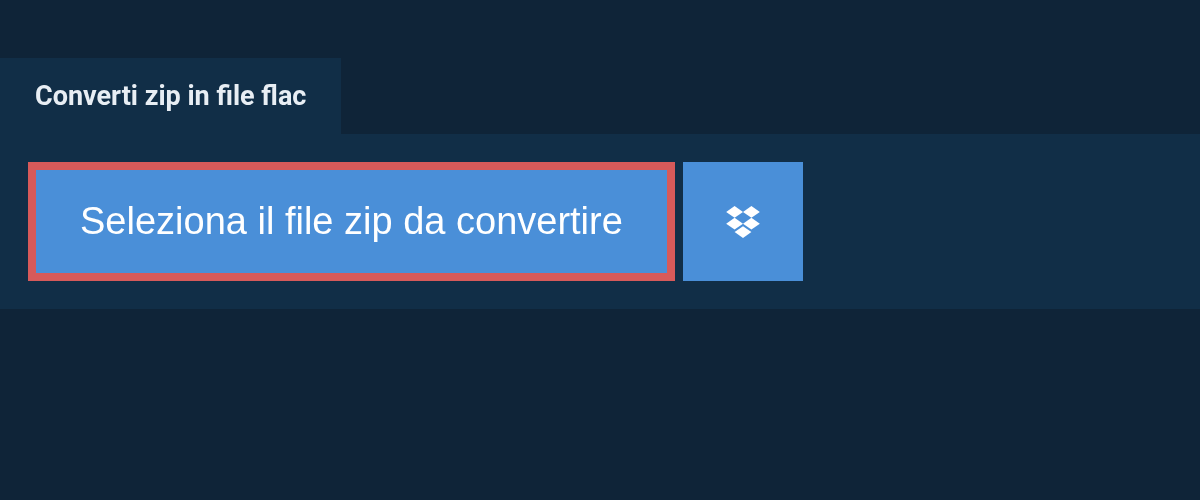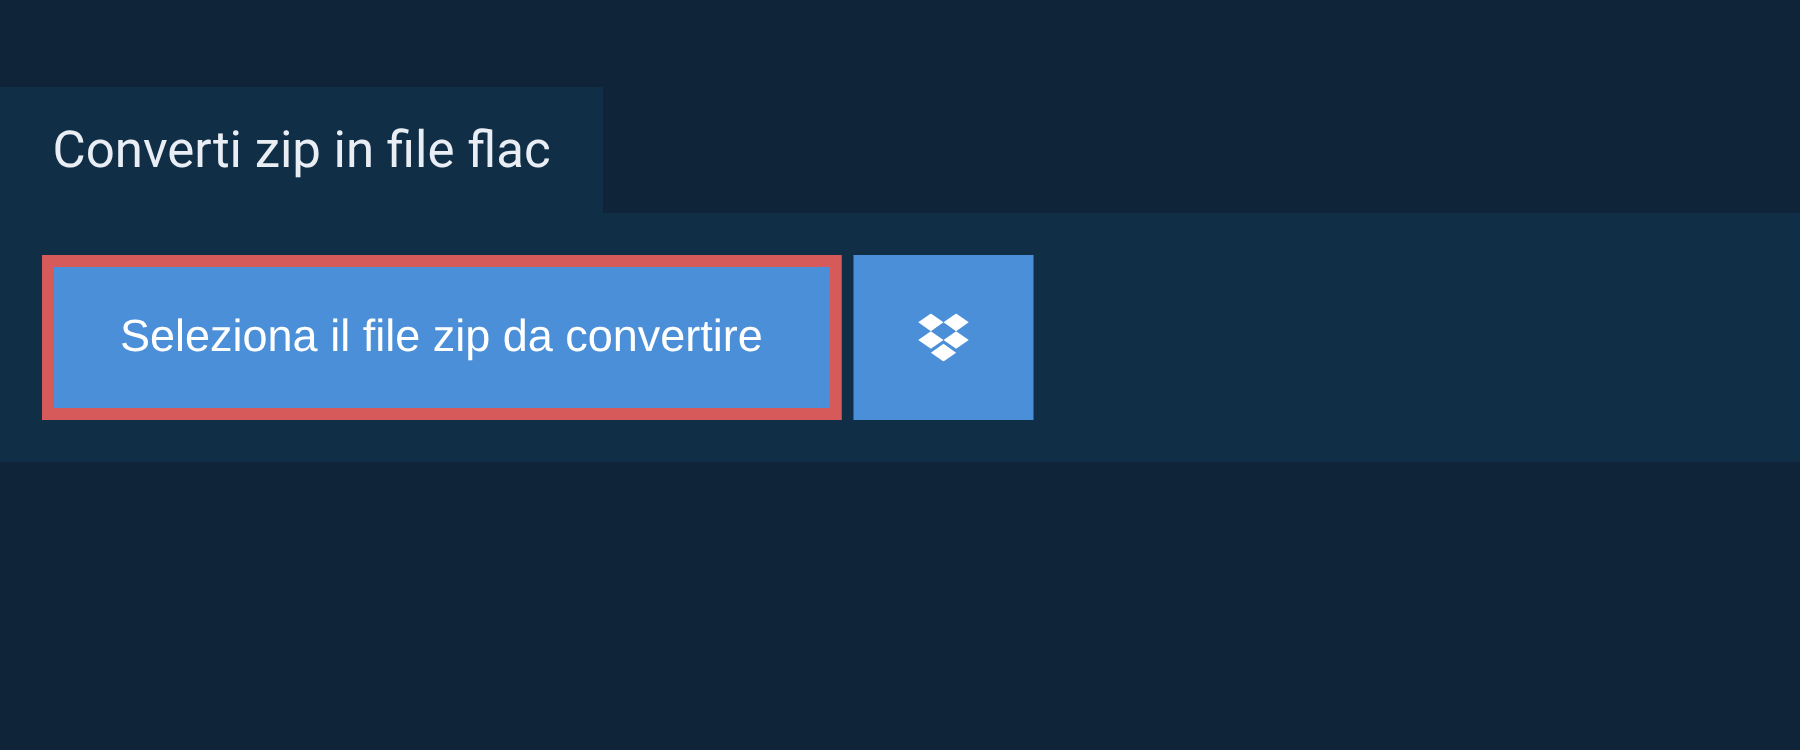--- a/index.html
+++ b/index.html
@@ -16,38 +16,38 @@
     }
     .tab {
       display: inline-block;
       background: #112e47;
       padding: 22px 35px;
       margin-top: 58px;
       margin-left: 0;
     }
     .tab-label {
       color: #e8eef4;
-      font-size: 34px;
-      font-weight: 400;
+      font-size: 27px;
+      font-weight: 700;
       text-align: right;
     }
     .panel {
       background: #112e47;
       padding: 28px 28px;
       width: 100%;
     }
     .button-row {
       display: flex;
       gap: 8px;
     }
     .select-button {
       background: #4a8fd8;
       border: 8px solid #d75a5a;
       color: #ffffff;
-      font-size: 30px;
+      font-size: 38px;
       font-weight: 300;
       padding: 30px 44px;
       cursor: pointer;
       display: inline-flex;
       align-items: center;
       justify-content: center;
     }
     .dropbox-button {
       background: #4a8fd8;
       border: none;

